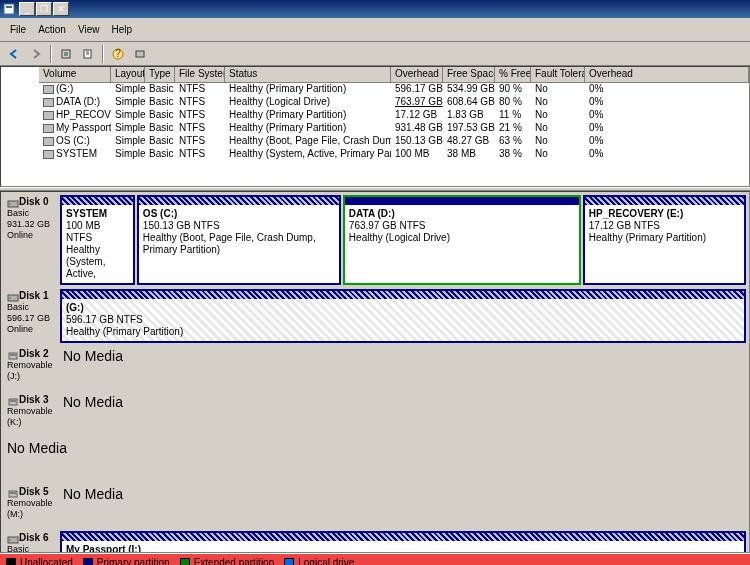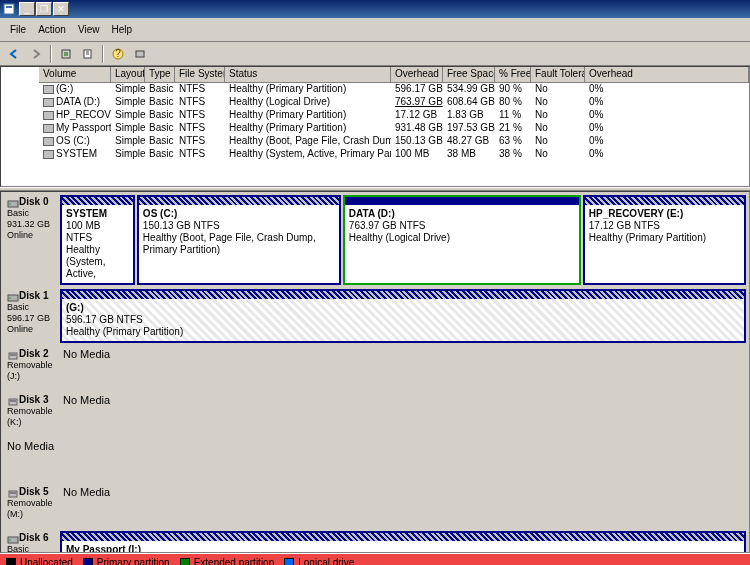--- a/index.html
+++ b/index.html
@@ -28,21 +28,21 @@
 .disk-icon { width:10px; height:10px; display:inline-block; margin-right:2px; vertical-align:middle; }
 .disk-parts { flex:1; display:flex; gap:2px; padding:1px; }
 .part { border:2px solid #00008b; background:#fff; padding:3px 4px; font-size:9px; line-height:1.2; position:relative; overflow:hidden; }
 .part .pname { font-weight:bold; }
 .part.highlighted { border:2px solid #00a000; }
 .part.highlighted::before { content:''; position:absolute; left:0; top:0; right:0; height:8px; background:#00008b; }
 .part.highlighted .pinner { margin-top:8px; }
 .part.striped .pinner { margin-top:8px; }
 .striped::before { content:''; position:absolute; left:0; top:0; right:0; height:8px; background:repeating-linear-gradient(45deg,#00008b,#00008b 2px,#c0c0c8 2px,#c0c0c8 4px); }
 .hatched { background:repeating-linear-gradient(45deg,#fff,#fff 3px,#e8e8e8 3px,#e8e8e8 6px); }
-.nomedia { flex:1; font-size:11px; padding:2px 4px; }
+.nomedia { flex:1; font-size:14px; padding:2px 4px; }
 .legend { height:18px; background:#ef4444; border-top:1px solid #fff; display:flex; align-items:center; padding:0 6px; gap:10px; font-size:10px; }
 .leg-item { display:flex; align-items:center; gap:4px; }
 .leg-sw { width:10px; height:10px; border:1px solid #000; }
 .splitter { height:4px; background:#d4d0c8; cursor:ns-resize; border-top:1px solid #fff; border-bottom:1px solid #808080; }
 </style>
 </head>
 <body>
 
 <div class="titlebar">
   <span class="titlebar-icon">

